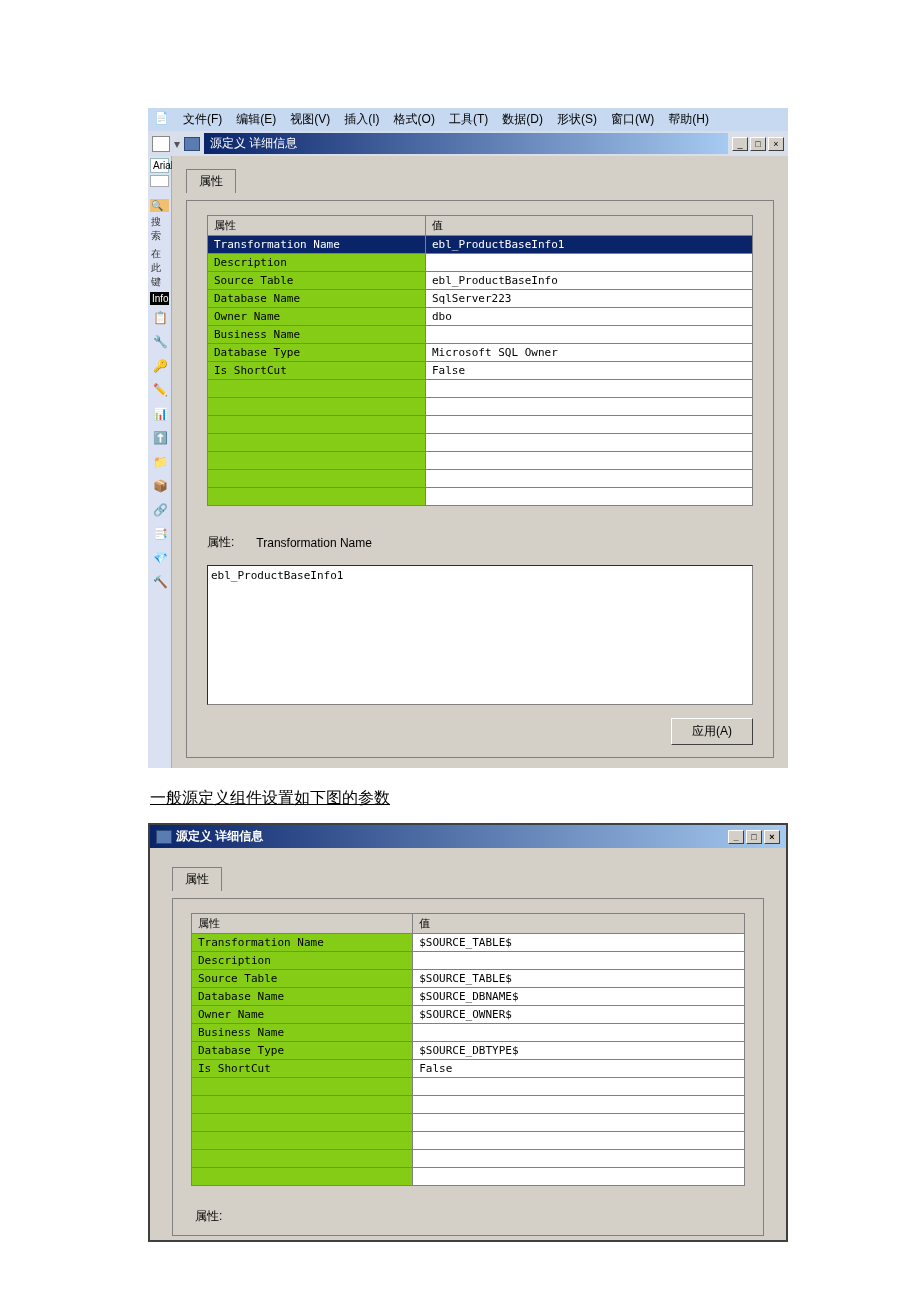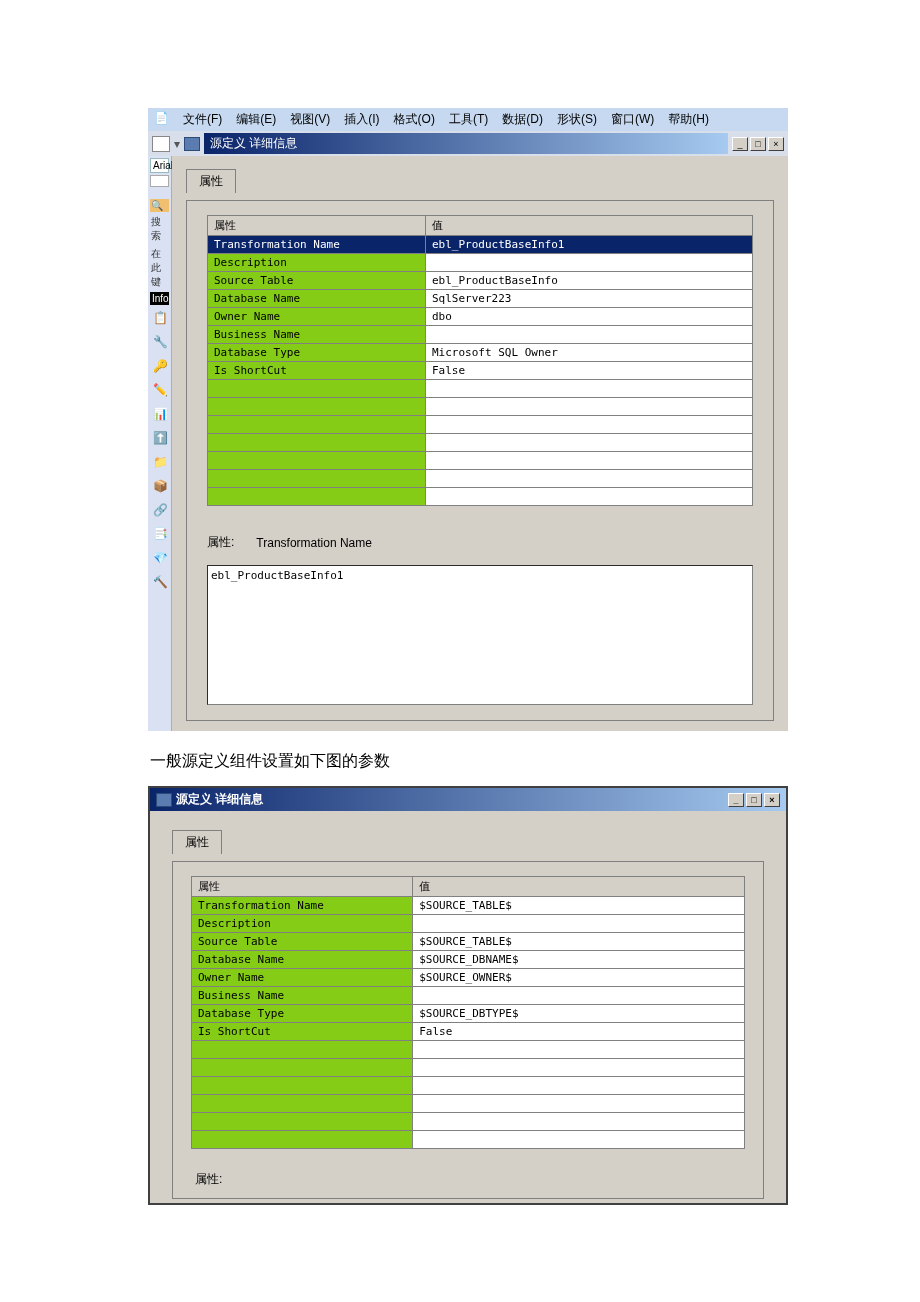--- a/index.html
+++ b/index.html
@@ -35,21 +35,21 @@
     .prop-label-row { margin-top: 28px; display: flex; align-items: center; gap: 22px; font-size: 12px; }
     .prop-edit { width: 100%; height: 140px; margin-top: 14px; border: 1px inset #808080; background: #fff; padding: 3px; font-family: monospace; font-size: 11px; resize: none; }
     
     .watermark { position: absolute; left: 90px; top: 480px; font-size: 40px; color: #ccc; font-family: Arial; letter-spacing: 1px; pointer-events: none; z-index: 5; }
     
     .btn { background: #d4d0c8; border: 1px solid #fff; border-right-color: #404040; border-bottom-color: #404040; padding: 4px 20px; font-size: 12px; cursor: pointer; }
     .apply-row { text-align: right; margin-top: 10px; }
     .close-row { text-align: right; padding: 8px 30px 14px 0; }
     
     
-    .caption1 { margin: 20px 0 14px 150px; font-size: 16px; font-family: "SimSun"; }
+    .caption1 { margin: 20px 0 14px 150px; font-size: 16px; font-family: "SimSun"; text-decoration: underline; }
     
     
     .app2 { margin: 0 0 0 148px; width: 640px; }
     .dialog2 { background: #d4d0c8; border: 2px solid #404040; }
     .dialog2-body { padding: 18px 22px 4px 22px; }
     .tab-panel2 { background: #d4d0c8; border: 1px solid #808080; padding: 14px 18px 10px 18px; }
     .prop-label2 { margin-top: 22px; font-size: 12px; padding-left: 4px; }
     
     .icon-box { width: 16px; height: 14px; display: inline-block; background: #5a7cb0; border: 1px solid #2a4a7a; }
   </style>
@@ -182,20 +182,23 @@
               </tbody>
           </table>
           
           <div class="prop-label-row">
             <span>属性:</span>
             <span>Transformation Name</span>
           </div>
           
           <textarea class="prop-edit" style="">ebl_ProductBaseInfo1</textarea>
           
+          <div class="apply-row">
+            <button class="btn">应用(A)</button>
+          </div>
         </div>
       </div>
     </div>
   </div>
 </div>
 
 <div class="caption1">一般源定义组件设置如下图的参数</div>
 
 <div class="app2">
   <div class="dialog2">

